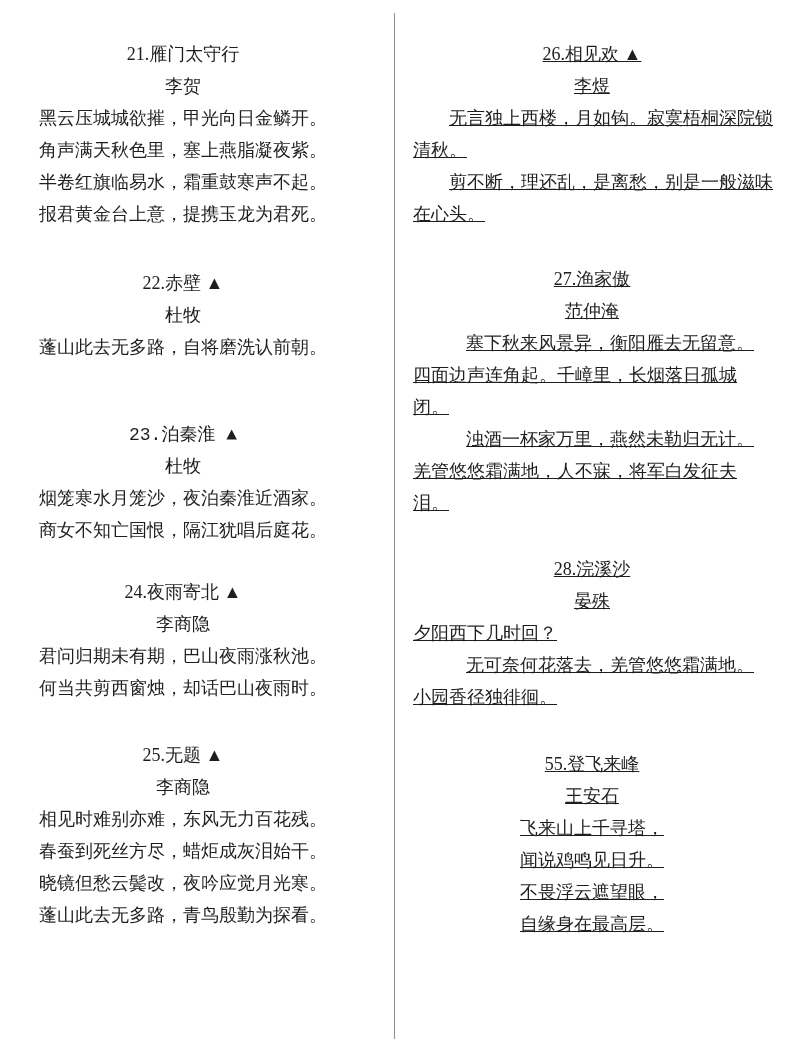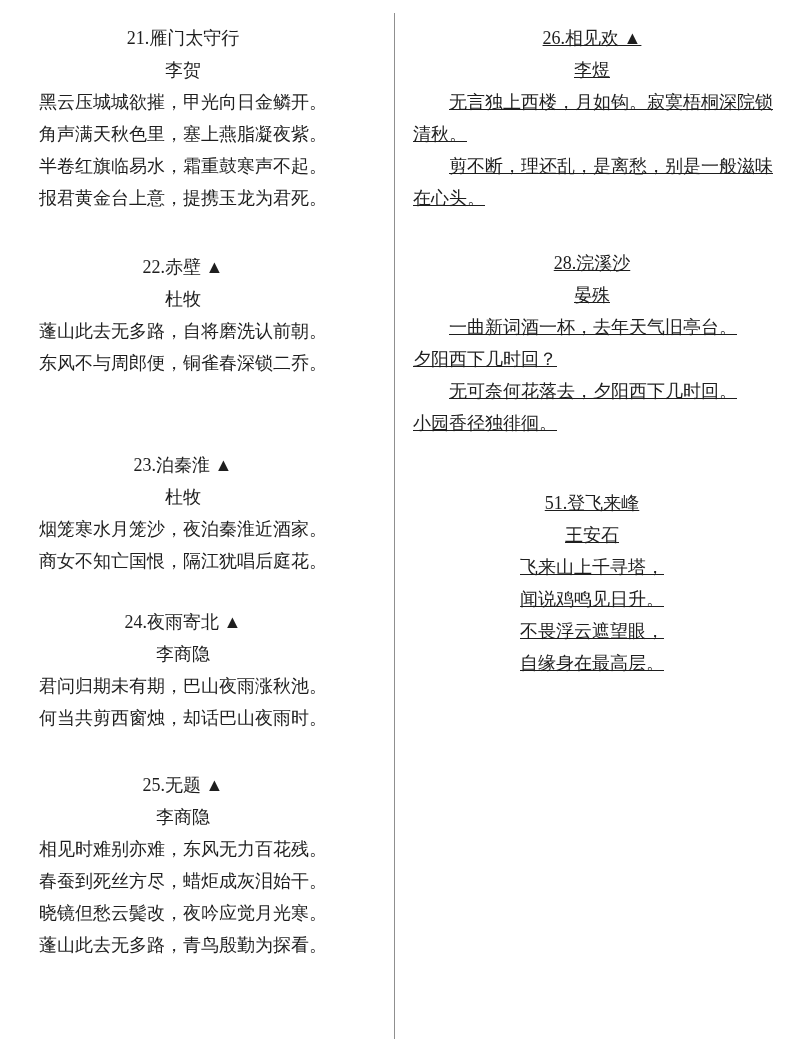--- a/index.html
+++ b/index.html
@@ -23,21 +23,21 @@
   .column-divider {
     position: absolute;
     left: 394px;
     top: 13px;
     width: 1px;
     height: 1026px;
     background: #8f8f8f;
   }
   .col {
     position: absolute;
-    top: 22px;
+    top: 38px;
   }
   .col-left {
     left: 0;
     width: 366px;
   }
   .col-right {
     left: 413px;
     width: 358px;
     text-decoration: underline;
   }
@@ -51,49 +51,48 @@
     height: 32px;
     line-height: 32px;
     white-space: nowrap;
   }
   .poem-title,
   .poem-author {
     text-align: center;
   }
   .align-center .poem-line { text-align: center; }
   .align-left  .poem-line { text-align: left; }
-  .poem-line.indent { padding-left: 36px; }
+  .poem-line.indent { padding-left: 36px; text-align: center; }
   
   .col-left  .poem:nth-child(2) { margin-top: 37px; }
-  .col-left  .poem:nth-child(3) { margin-top: 70px; }
+  .col-left  .poem:nth-child(3) { margin-top: 56px; font-family: Liberation Mono, monospace; }
   .col-left  .poem:nth-child(4) { margin-top: 29px; }
   .col-left  .poem:nth-child(5) { margin-top: 35px; }
   .col-right .poem:nth-child(2) { margin-top: 33px; }
-  .col-right .poem:nth-child(3) { margin-top: 48px; }
+  .col-right .poem:nth-child(3) { margin-top: 34px; }
   .col-right .poem:nth-child(4) { margin-top: 35px; }
 </style>
 </head>
 <body>
 
 <div class="page">
   <div class="column-divider"></div>
   <div class="col col-left">
       <div class="poem align-center">
         <div class="poem-title">21.雁门太守行</div>
         <div class="poem-author">李贺</div>
         <div class="poem-line">黑云压城城欲摧，甲光向日金鳞开。</div>
         <div class="poem-line">角声满天秋色里，塞上燕脂凝夜紫。</div>
         <div class="poem-line">半卷红旗临易水，霜重鼓寒声不起。</div>
         <div class="poem-line">报君黄金台上意，提携玉龙为君死。</div>
       </div>
       <div class="poem align-center">
         <div class="poem-title">22.赤壁 ▲</div>
         <div class="poem-author">杜牧</div>
         <div class="poem-line">蓬山此去无多路，自将磨洗认前朝。</div>
-        <div class="poem-line">东风不与周郎便，铜雀春深锁二乔。</div>
       </div>
       <div class="poem align-center">
         <div class="poem-title">23.泊秦淮 ▲</div>
         <div class="poem-author">杜牧</div>
         <div class="poem-line">烟笼寒水月笼沙，夜泊秦淮近酒家。</div>
         <div class="poem-line">商女不知亡国恨，隔江犹唱后庭花。</div>
       </div>
       <div class="poem align-center">
         <div class="poem-title">24.夜雨寄北 ▲</div>
         <div class="poem-author">李商隐</div>
@@ -112,29 +111,38 @@
   <div class="col col-right">
       <div class="poem align-left">
         <div class="poem-title">26.相见欢 ▲</div>
         <div class="poem-author">李煜</div>
         <div class="poem-line indent">无言独上西楼，月如钩。寂寞梧桐深院锁</div>
         <div class="poem-line">清秋。</div>
         <div class="poem-line indent">剪不断，理还乱，是离愁，别是一般滋味</div>
         <div class="poem-line">在心头。</div>
       </div>
       <div class="poem align-left">
+        <div class="poem-title">27.渔家傲</div>
+        <div class="poem-author">范仲淹</div>
+        <div class="poem-line indent">塞下秋来风景异，衡阳雁去无留意。</div>
+        <div class="poem-line">四面边声连角起。千嶂里，长烟落日孤城</div>
+        <div class="poem-line">闭。</div>
+        <div class="poem-line indent">浊酒一杯家万里，燕然未勒归无计。</div>
+        <div class="poem-line">羌管悠悠霜满地，人不寐，将军白发征夫</div>
+        <div class="poem-line">泪。</div>
+      </div>
+      <div class="poem align-left">
         <div class="poem-title">28.浣溪沙</div>
         <div class="poem-author">晏殊</div>
-        <div class="poem-line indent">一曲新词酒一杯，去年天气旧亭台。</div>
         <div class="poem-line">夕阳西下几时回？</div>
-        <div class="poem-line indent">无可奈何花落去，夕阳西下几时回。</div>
+        <div class="poem-line indent">无可奈何花落去，羌管悠悠霜满地。</div>
         <div class="poem-line">小园香径独徘徊。</div>
       </div>
       <div class="poem align-center">
-        <div class="poem-title">51.登飞来峰</div>
+        <div class="poem-title">55.登飞来峰</div>
         <div class="poem-author">王安石</div>
         <div class="poem-line">飞来山上千寻塔，</div>
         <div class="poem-line">闻说鸡鸣见日升。</div>
         <div class="poem-line">不畏浮云遮望眼，</div>
         <div class="poem-line">自缘身在最高层。</div>
       </div>
     </div>
 </div>
 
 </body></html>

